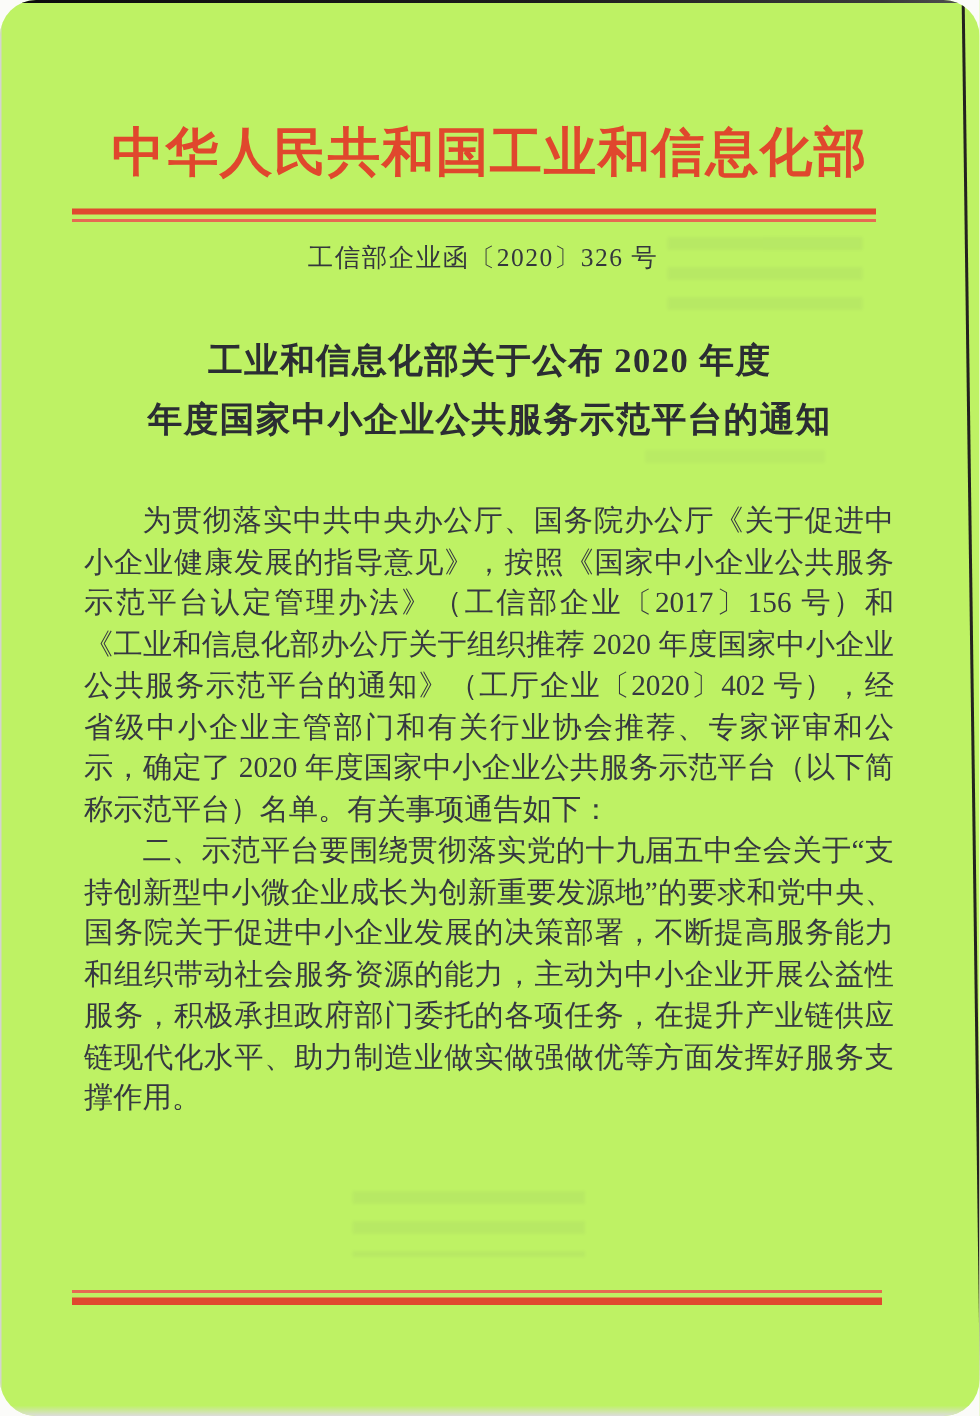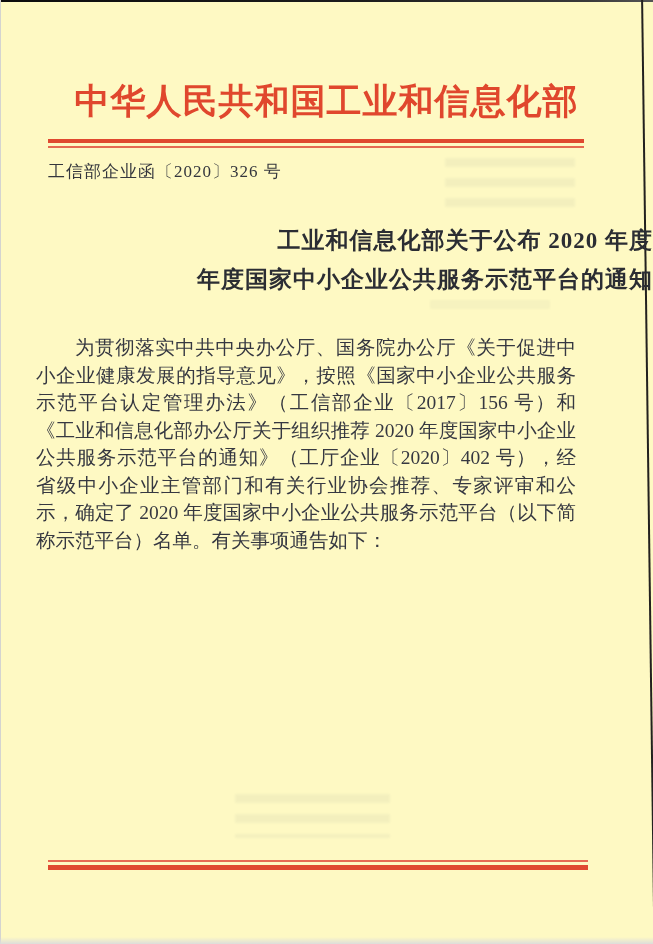--- a/index.html
+++ b/index.html
@@ -8,22 +8,23 @@
     width: 653px;
     height: 944px;
     background: #fbfbf9;
     overflow: hidden;
     font-family: "Liberation Serif", "DejaVu Serif", serif;
   }
   .page {
     position: relative;
     width: 653px;
     height: 944px;
-    background: #fef9c3;
+    background: #bef264;
     overflow: hidden;
+    border-radius: 24px;
   }
 
   
   .edge-top {
     position: absolute; top: 0; left: 0; width: 100%; height: 2px;
     background: linear-gradient(to right, #0c0c0c 0%, #1c1c1c 55%, #3a3a3a 90%, #555 100%);
   }
   .edge-right {
     position: absolute; top: -8px; left: 641px; width: 2px; height: 980px;
     background: #23211f;
@@ -63,40 +64,40 @@
   }
 
   .sep-top { position: absolute; top: 139px; left: 48px; width: 536px; }
   .sep-top .sep-thick { height: 4px; background: #e0492f; }
   .sep-top .sep-gap   { height: 3px; }
   .sep-top .sep-thin  { height: 2px; background: #e66a52; }
 
   .doc-number {
     position: absolute;
     top: 160px; left: 48px; width: 548px;
-    text-align: left;
+    text-align: center;
     font-size: 17px;
     letter-spacing: 1px;
     color: #34363d;
   }
 
   .doc-title {
     position: absolute;
     top: 221px; left: 0; width: 100%;
-    text-align: right;
+    text-align: center;
     font-size: 23px;
     font-weight: bold;
     line-height: 39px;
     letter-spacing: 1px;
     color: #2b2d33;
   }
 
   .body-text {
     position: absolute;
-    top: 334px; left: 36px; width: 540px;
+    top: 334px; left: 56px; width: 540px;
     font-size: 19.5px;
     line-height: 27.5px;
     color: #363841;
     text-align: justify;
     text-justify: inter-character;
   }
   .body-text p {
     margin: 0;
     text-indent: 2em;
   }
@@ -130,20 +131,21 @@
 
   <div class="doc-number">工信部企业函〔2020〕326 号</div>
 
   <div class="doc-title">
     <div>工业和信息化部关于公布 2020 年度</div>
     <div>年度国家中小企业公共服务示范平台的通知</div>
   </div>
 
   <div class="body-text">
     <p>为贯彻落实中共中央办公厅、国务院办公厅《关于促进中小企业健康发展的指导意见》，按照《国家中小企业公共服务示范平台认定管理办法》（工信部企业〔2017〕156 号）和《工业和信息化部办公厅关于组织推荐 2020 年度国家中小企业公共服务示范平台的通知》（工厅企业〔2020〕402 号），经省级中小企业主管部门和有关行业协会推荐、专家评审和公示，确定了 2020 年度国家中小企业公共服务示范平台（以下简称示范平台）名单。有关事项通告如下：</p>
+    <p>二、示范平台要围绕贯彻落实党的十九届五中全会关于“支持创新型中小微企业成长为创新重要发源地”的要求和党中央、国务院关于促进中小企业发展的决策部署，不断提高服务能力和组织带动社会服务资源的能力，主动为中小企业开展公益性服务，积极承担政府部门委托的各项任务，在提升产业链供应链现代化水平、助力制造业做实做强做优等方面发挥好服务支撑作用。</p>
   </div>
 
   <div class="sep-bottom">
     <div class="sep-thin"></div>
     <div class="sep-gap"></div>
     <div class="sep-thick"></div>
   </div>
 
 </div>
 

